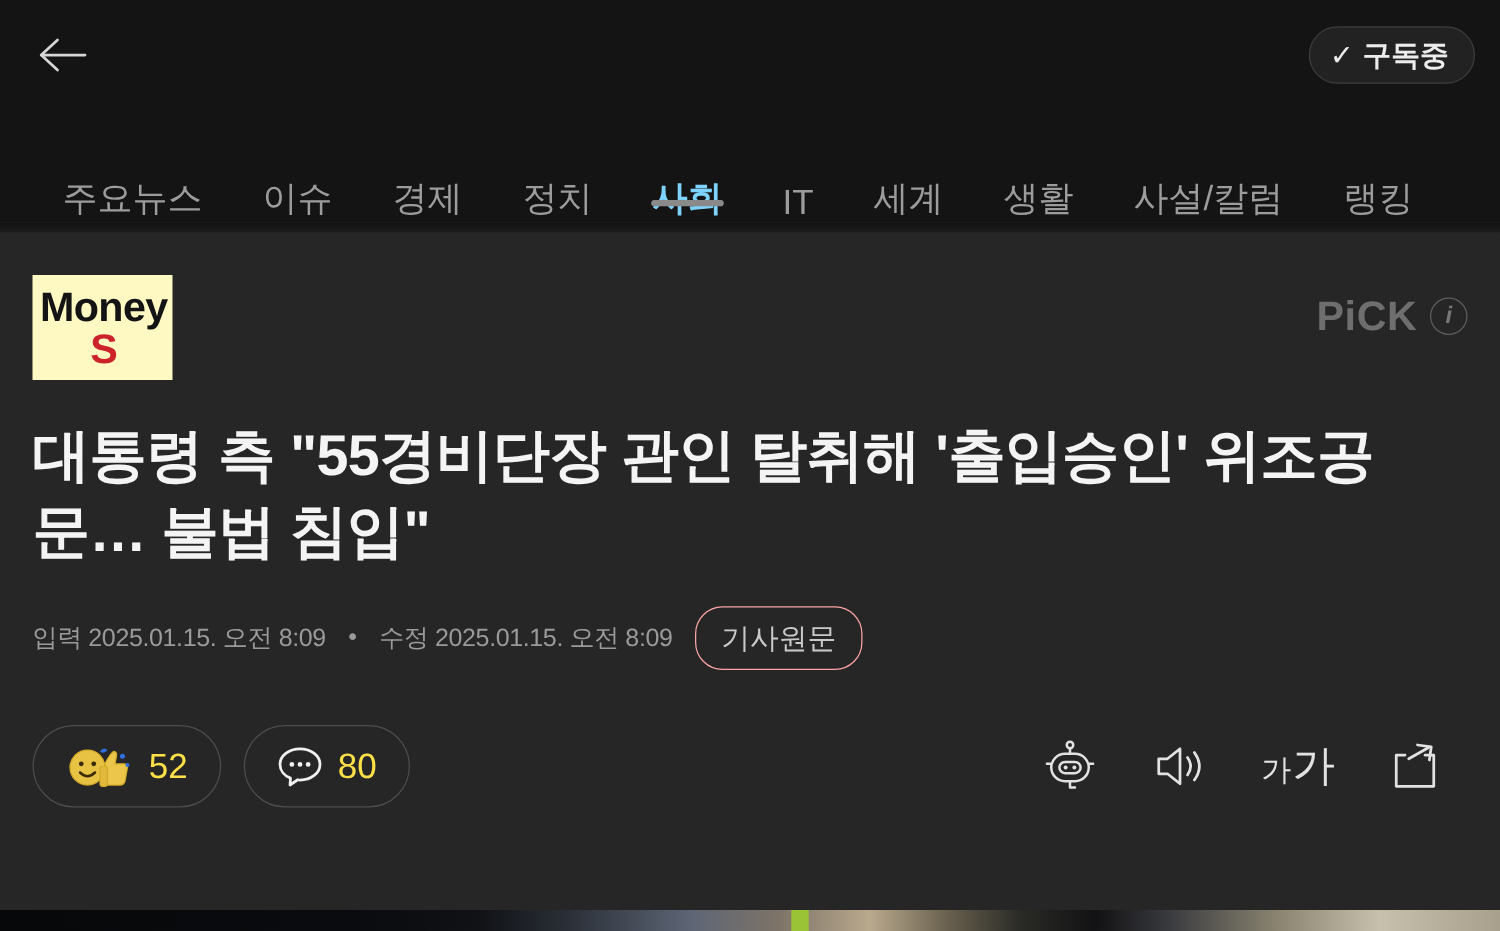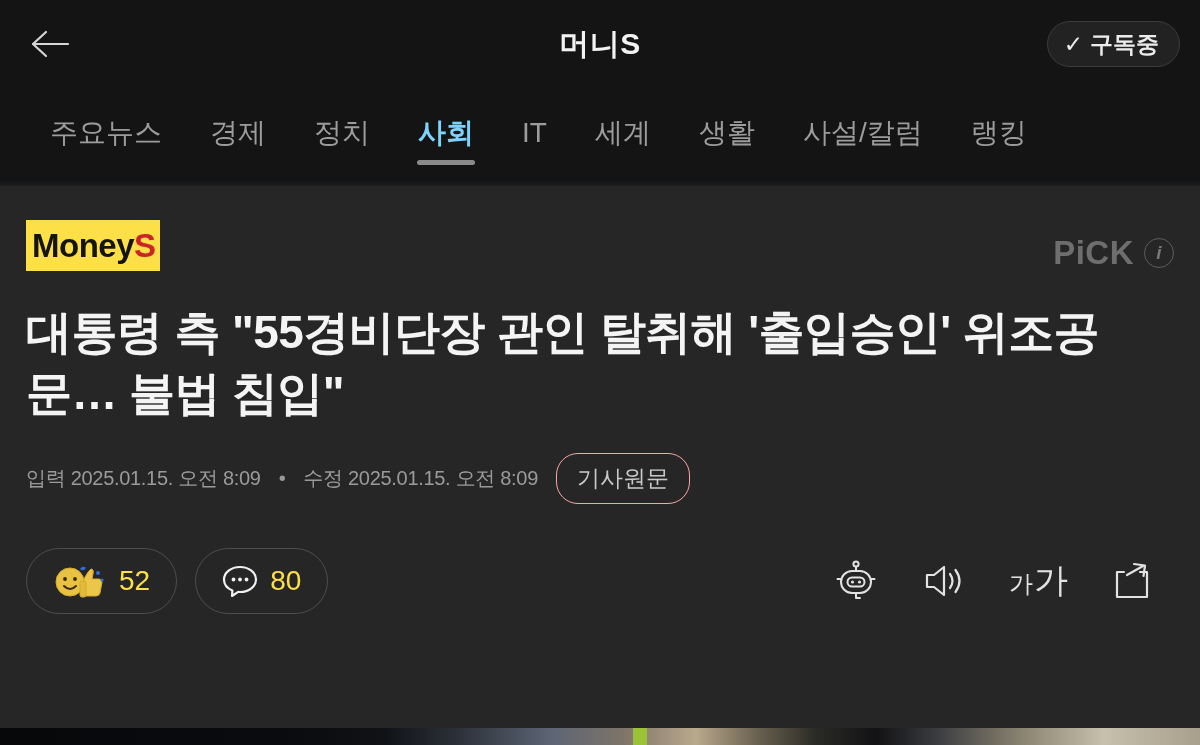--- a/index.html
+++ b/index.html
@@ -47,21 +47,21 @@
     display: flex; align-items: center;
     padding: 0 26px;
     gap: 0;
     overflow: hidden;
   }
   .tab {
     position: relative;
     flex: 0 0 auto;
     padding: 0 24px;
     height: 90px;
-    display: flex; align-items: center; justify-content: center;
+    display: flex; align-items: flex-end; justify-content: center;
     color: #9c9c9c; font-size: 28px; font-weight: 500;
     cursor: pointer; white-space: nowrap;
   }
   .tab.active { color: #7dd3fc; font-weight: 700; }
   .tab.active::after {
     content: "";
     position: absolute; bottom: 13px; left: 50%; transform: translateX(-50%);
     width: 58px; height: 5px; border-radius: 3px; background: #8a8a8a;
   }
   .tabbar-shadow {
@@ -72,24 +72,25 @@
   
   .article {
     background: #262626;
     padding: 34px 26px 0 26px;
     height: 649px;
     position: relative;
   }
 
   .press-row { display: flex; align-items: flex-start; justify-content: space-between; }
   .press-logo {
-    background: #fde047;
+    background: #fef9c3;
     padding: 9px 4px 9px 6px;
     display: inline-flex; align-items: center;
     line-height: 1;
+    flex-direction: column;
   }
   .press-logo .money { color: #141414; font-size: 33px; font-weight: 700; letter-spacing: -.5px; }
   .press-logo .s { color: #cc2229; font-size: 33px; font-weight: 700; letter-spacing: -.5px; }
 
   .pick-row { display: flex; align-items: center; gap: 10px; padding-top: 14px; }
   .pick-label { color: #6e6e6e; font-size: 33px; font-weight: 700; letter-spacing: .5px; }
   .pick-info {
     width: 30px; height: 30px; border-radius: 50%;
     border: 1.7px solid #5d5d5d; color: #777;
     display: flex; align-items: center; justify-content: center;
@@ -167,31 +168,33 @@
 
   <div class="topbar">
 
     <div class="back-btn">
       <svg width="44" height="40" viewBox="0 0 44 40" fill="none">
         <path d="M18 8 L5 20 L18 32" stroke="#d6d6d6" stroke-width="2.2" stroke-linecap="round" stroke-linejoin="round"></path>
         <path d="M5 20 L40 20" stroke="#d6d6d6" stroke-width="2.2" stroke-linecap="round"></path>
       </svg>
     </div>
 
-    <div class="brand-title">머니S</div>
 
     <div class="subscribe-btn">
       <span>✓</span>
       <span>구독중</span>
     </div>
   </div>
 
   <div class="tabbar">
     <div class="tab">
       <span>주요뉴스</span>
+    </div>
+    <div class="tab">
+      <span>이슈</span>
     </div>
     <div class="tab">
       <span>경제</span>
     </div>
     <div class="tab">
       <span>정치</span>
     </div>
     <div class="tab active">
       <span>사회</span>
     </div>

